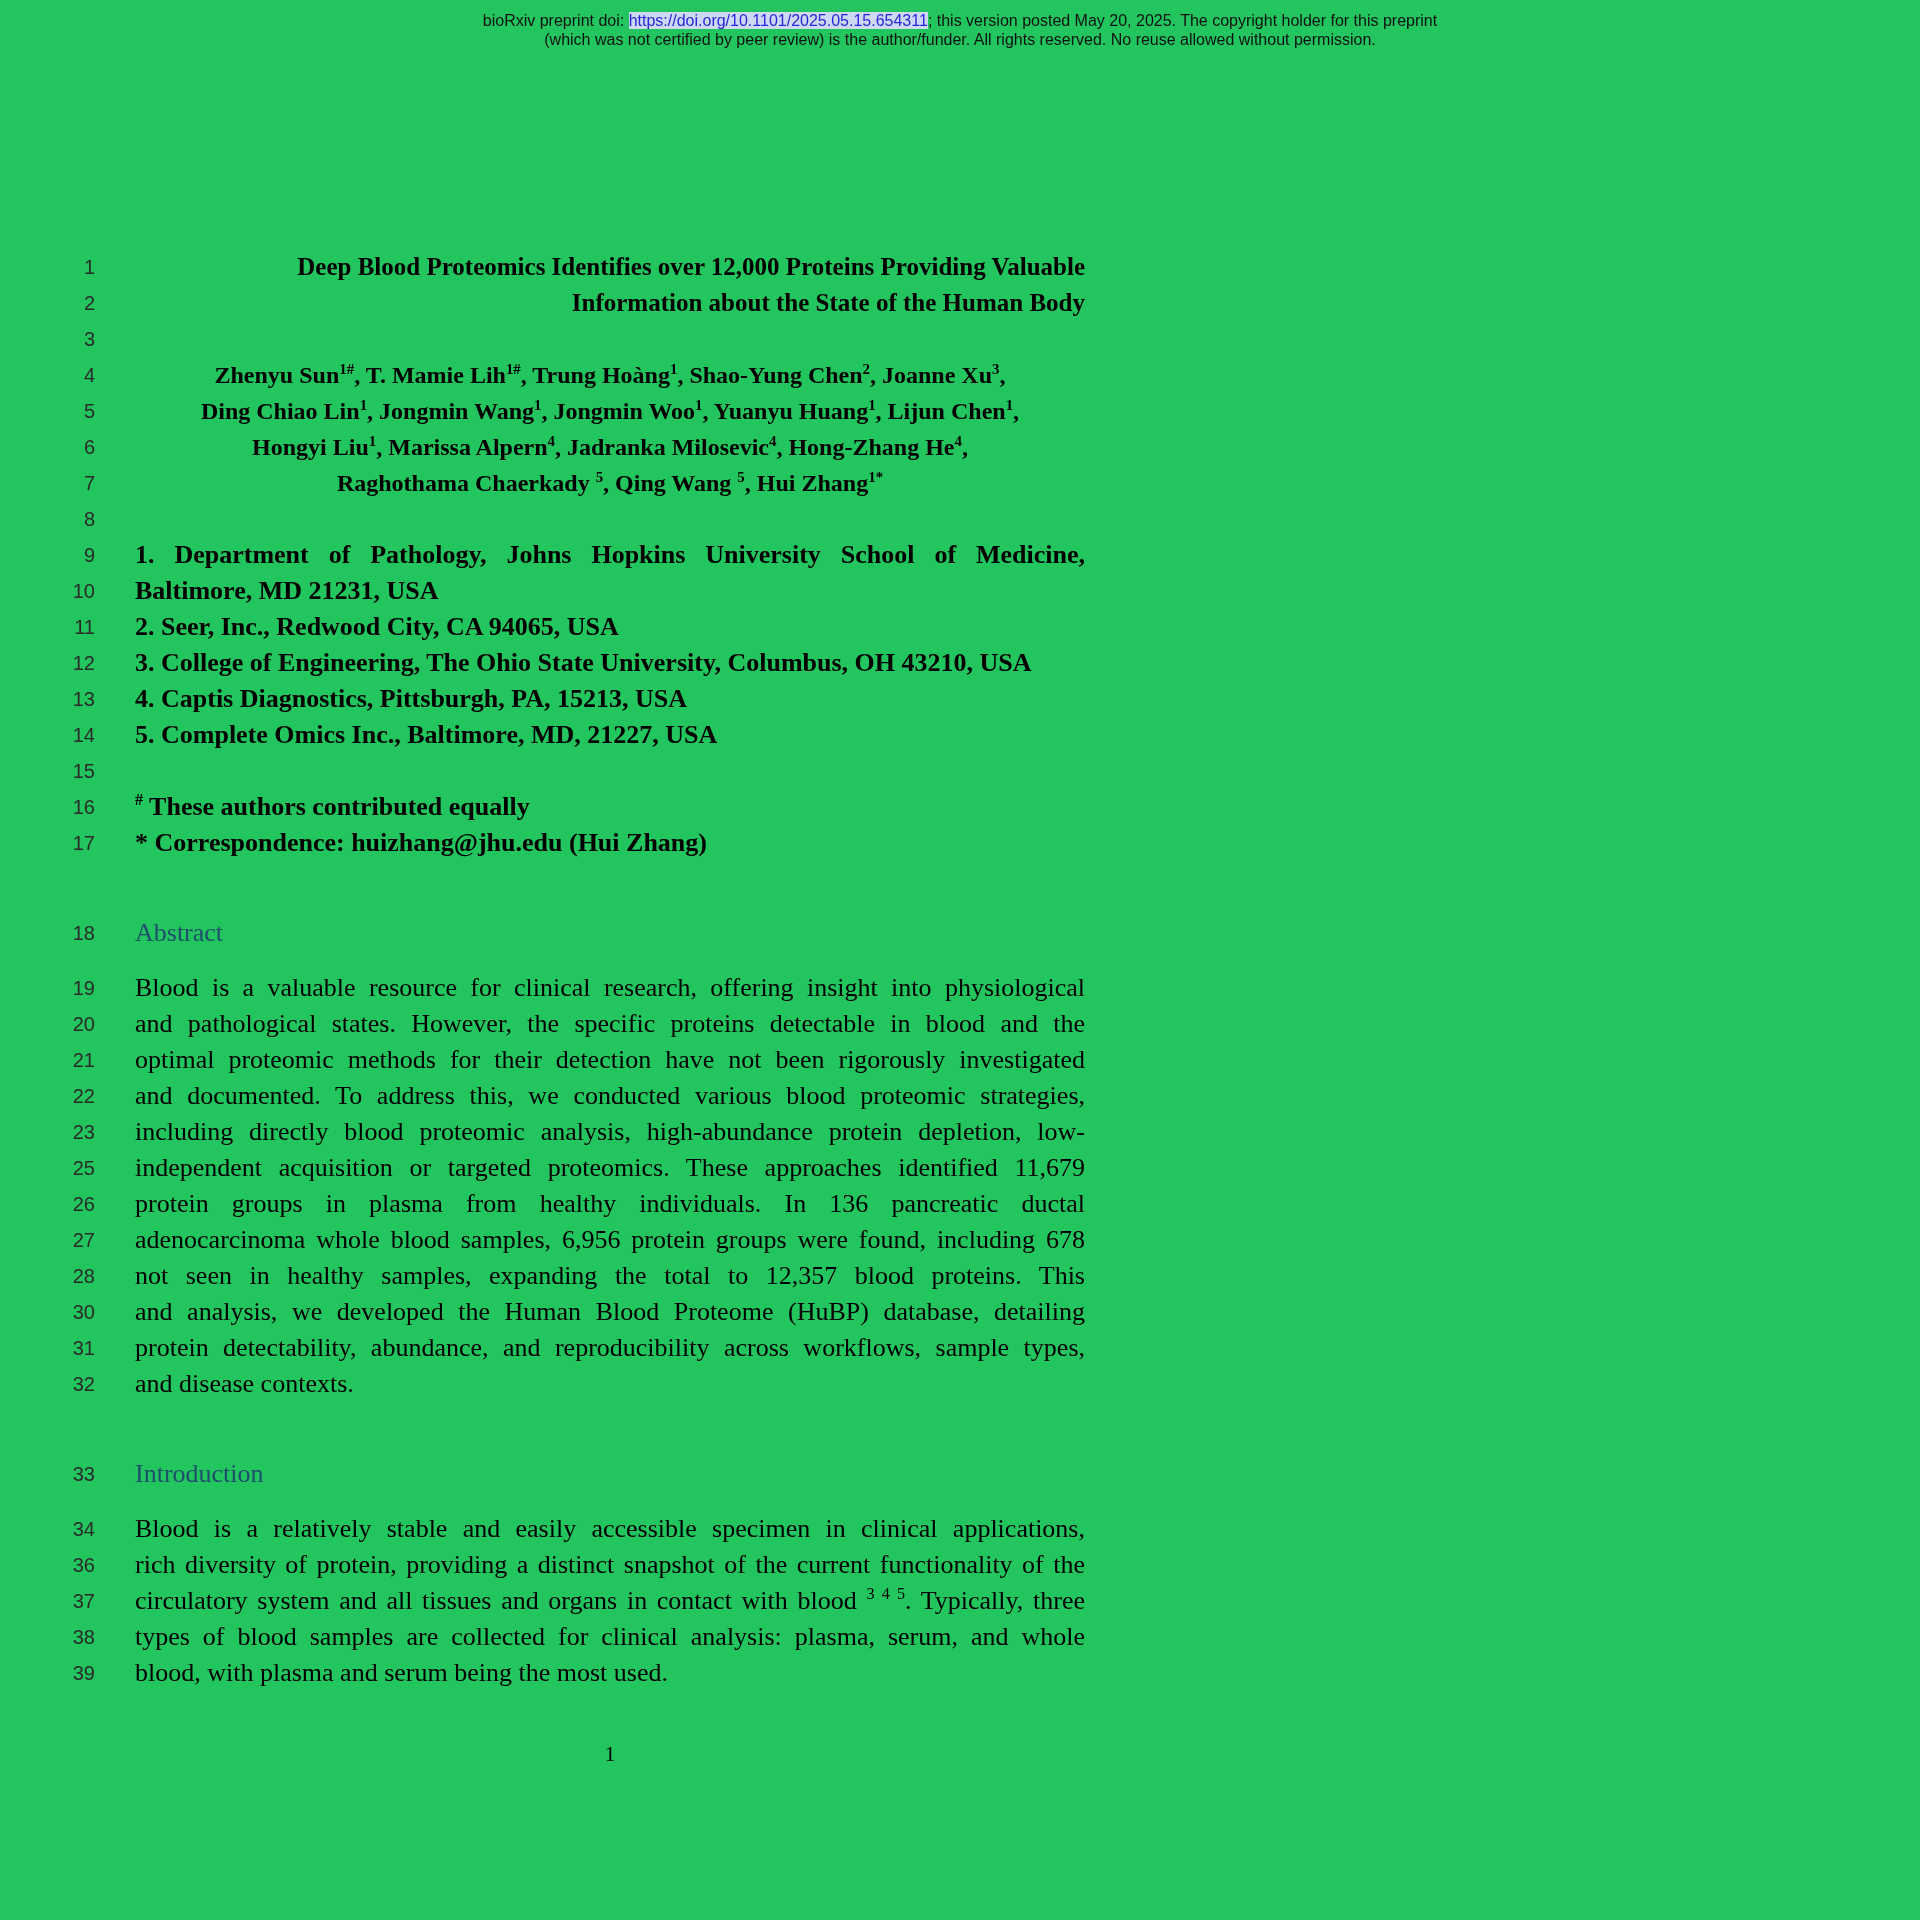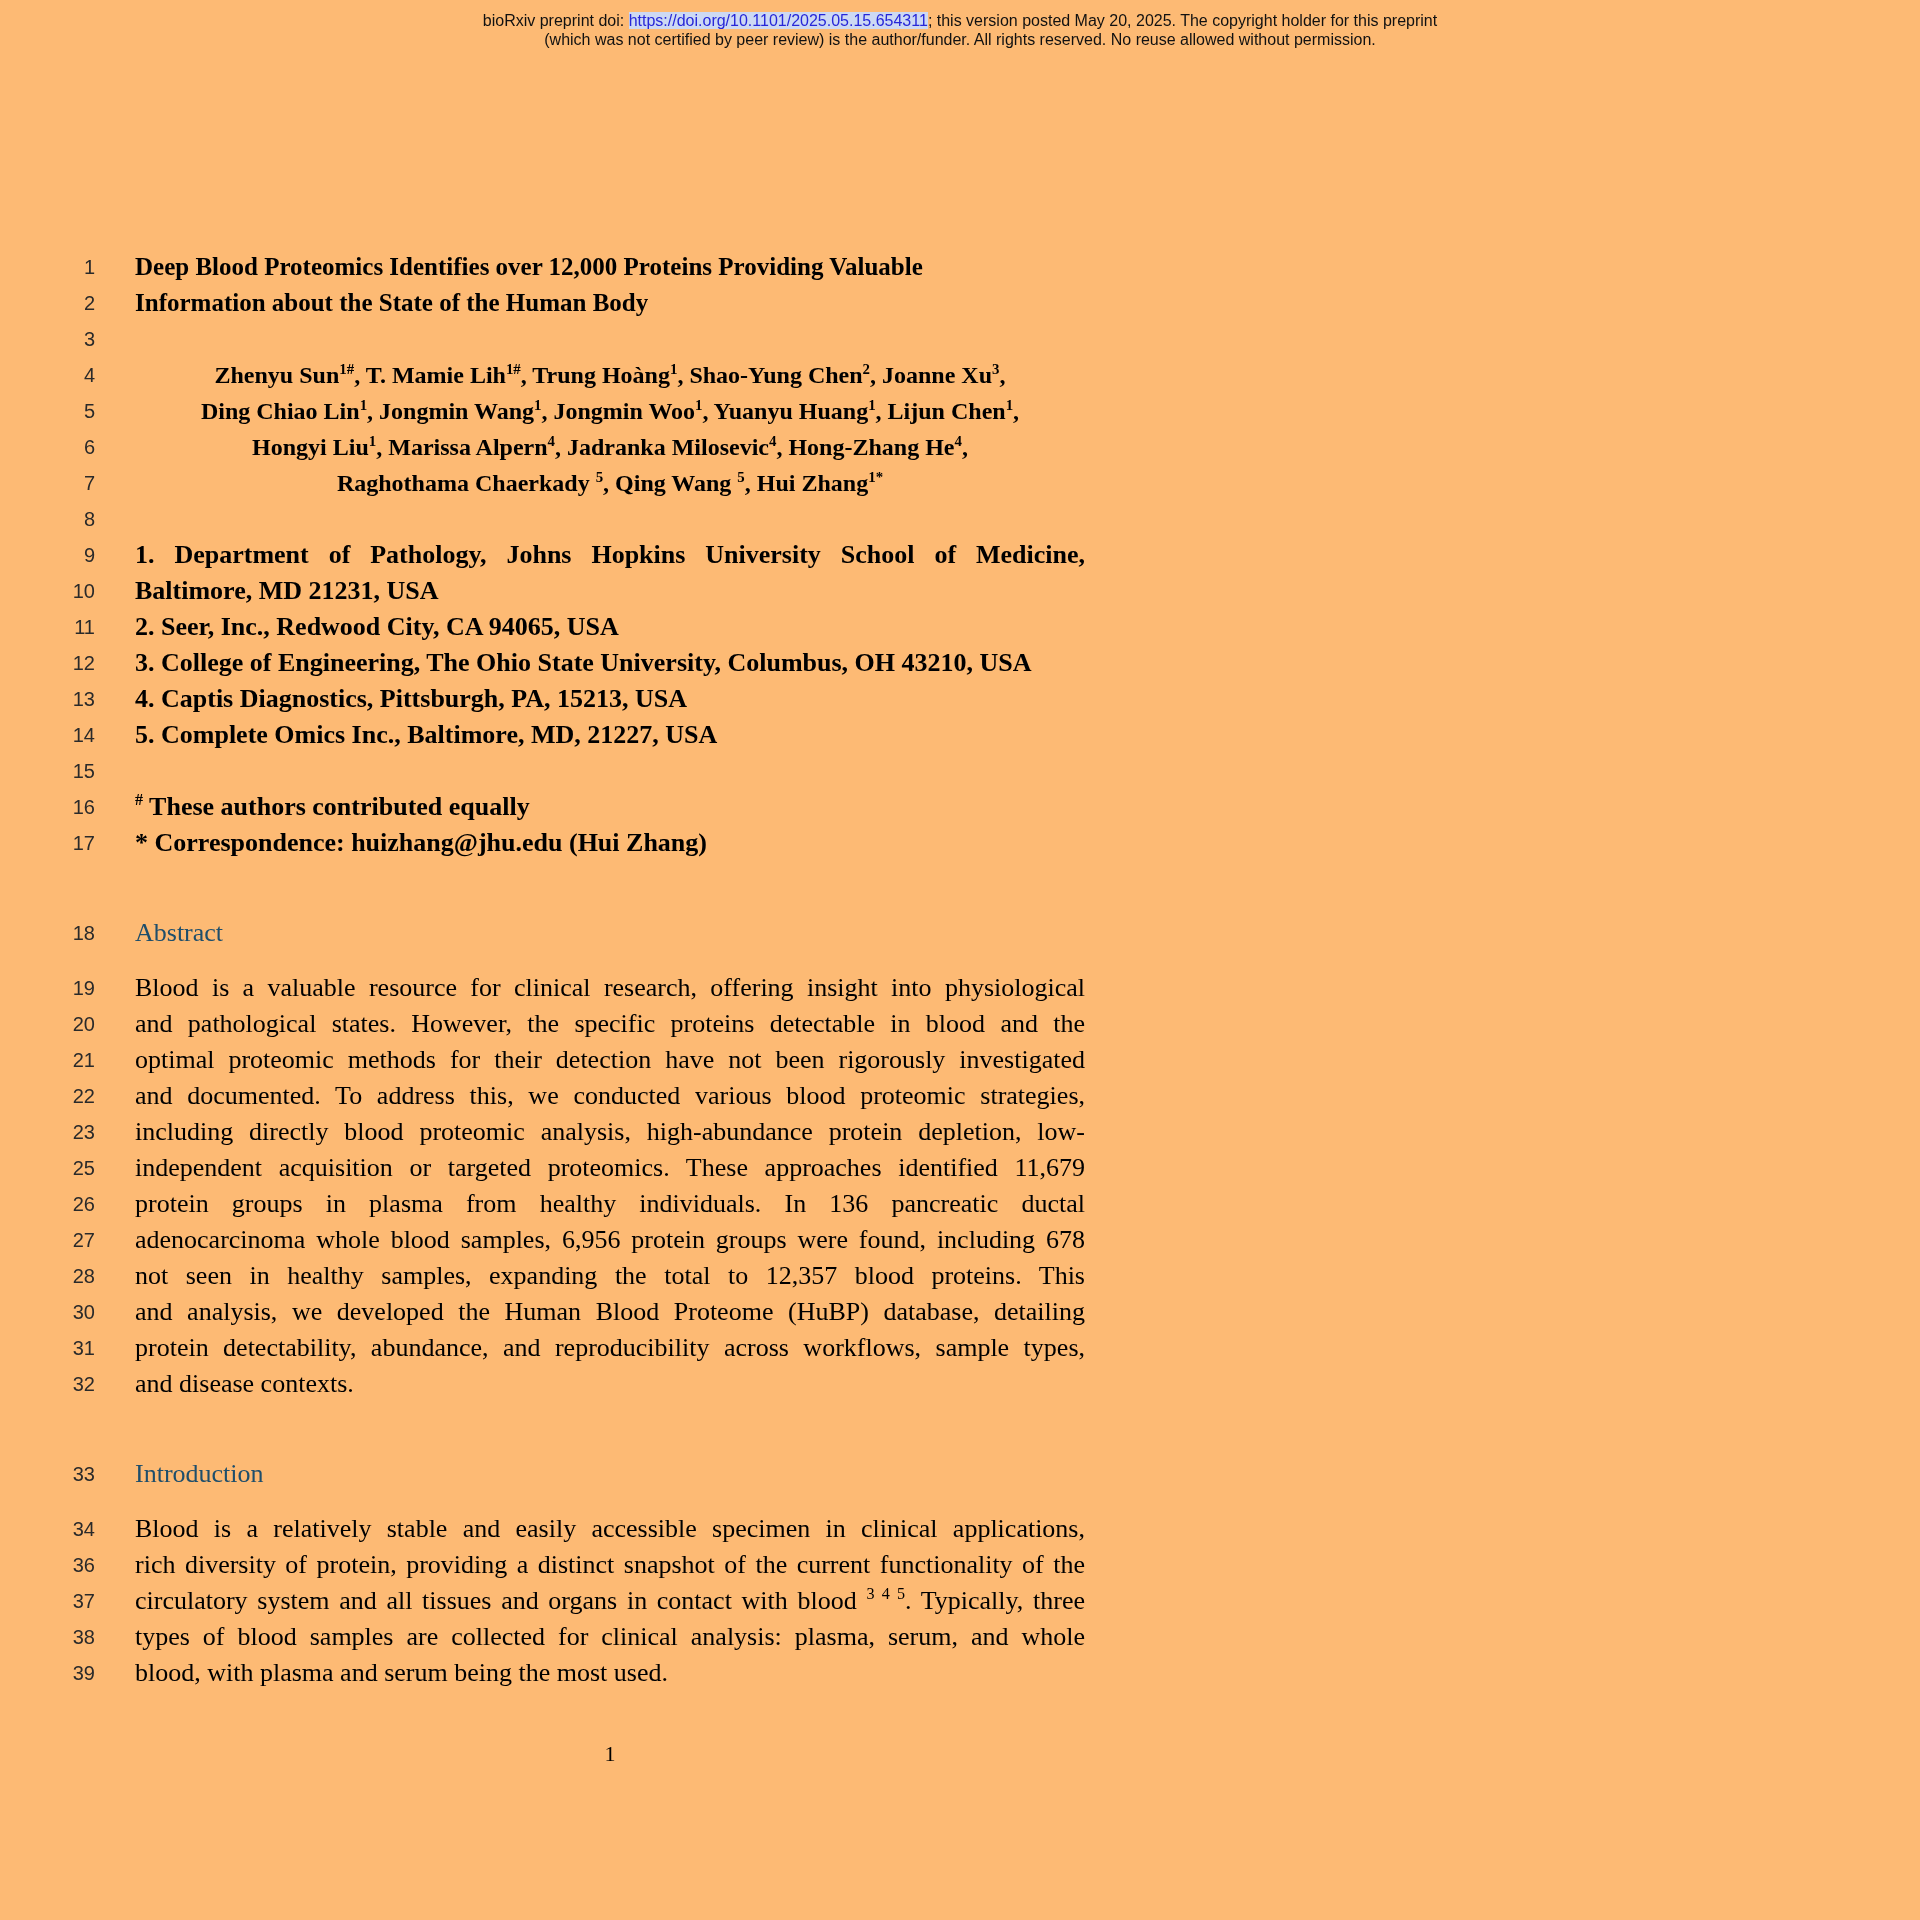--- a/index.html
+++ b/index.html
@@ -1,20 +1,20 @@
 <!DOCTYPE html>
 <html><head>
 <meta charset="utf-8">
 <style>
   html, body { margin: 0; padding: 0; background: #ffffff; }
   .page {
     position: relative;
     width: 1920px;
     height: 1920px;
-    background: #fdba74;
+    background: #22c55e;
     overflow: hidden;
     font-family: "Liberation Serif", serif;
     color: #000;
   }
   
   .hdr {
     padding-top: 11px;
     text-align: center;
     font-family: "Liberation Sans", sans-serif;
     font-size: 16px;
@@ -46,21 +46,21 @@
   }
   .txt {
     margin-left: 40px;
     width: 950px;
     flex: none;
     font-size: 26px;
     overflow: hidden;
     white-space: nowrap;
   }
   .body-j .txt, .affil-j .txt { white-space: normal; text-align: justify; text-align-last: justify; }
-  .title .txt  { font-weight: bold; text-align: left; font-size: 25px; white-space: normal; }
+  .title .txt  { font-weight: bold; text-align: right; font-size: 25px; white-space: normal; }
   .author .txt { font-weight: bold; text-align: center; font-size: 24px; }
   .affil .txt, .affil-j .txt { font-weight: bold; }
   .heading .txt { color: var(--heading-color, #1e4e6b); }
   .sp-lg { margin-top: 54px; }
   .sp-sm { margin-top: 19px; }
   sup { font-size: 0.62em; line-height: 0; vertical-align: super; }
   
   .pagenum-row {
     margin-left: 135px;
     width: 950px;

